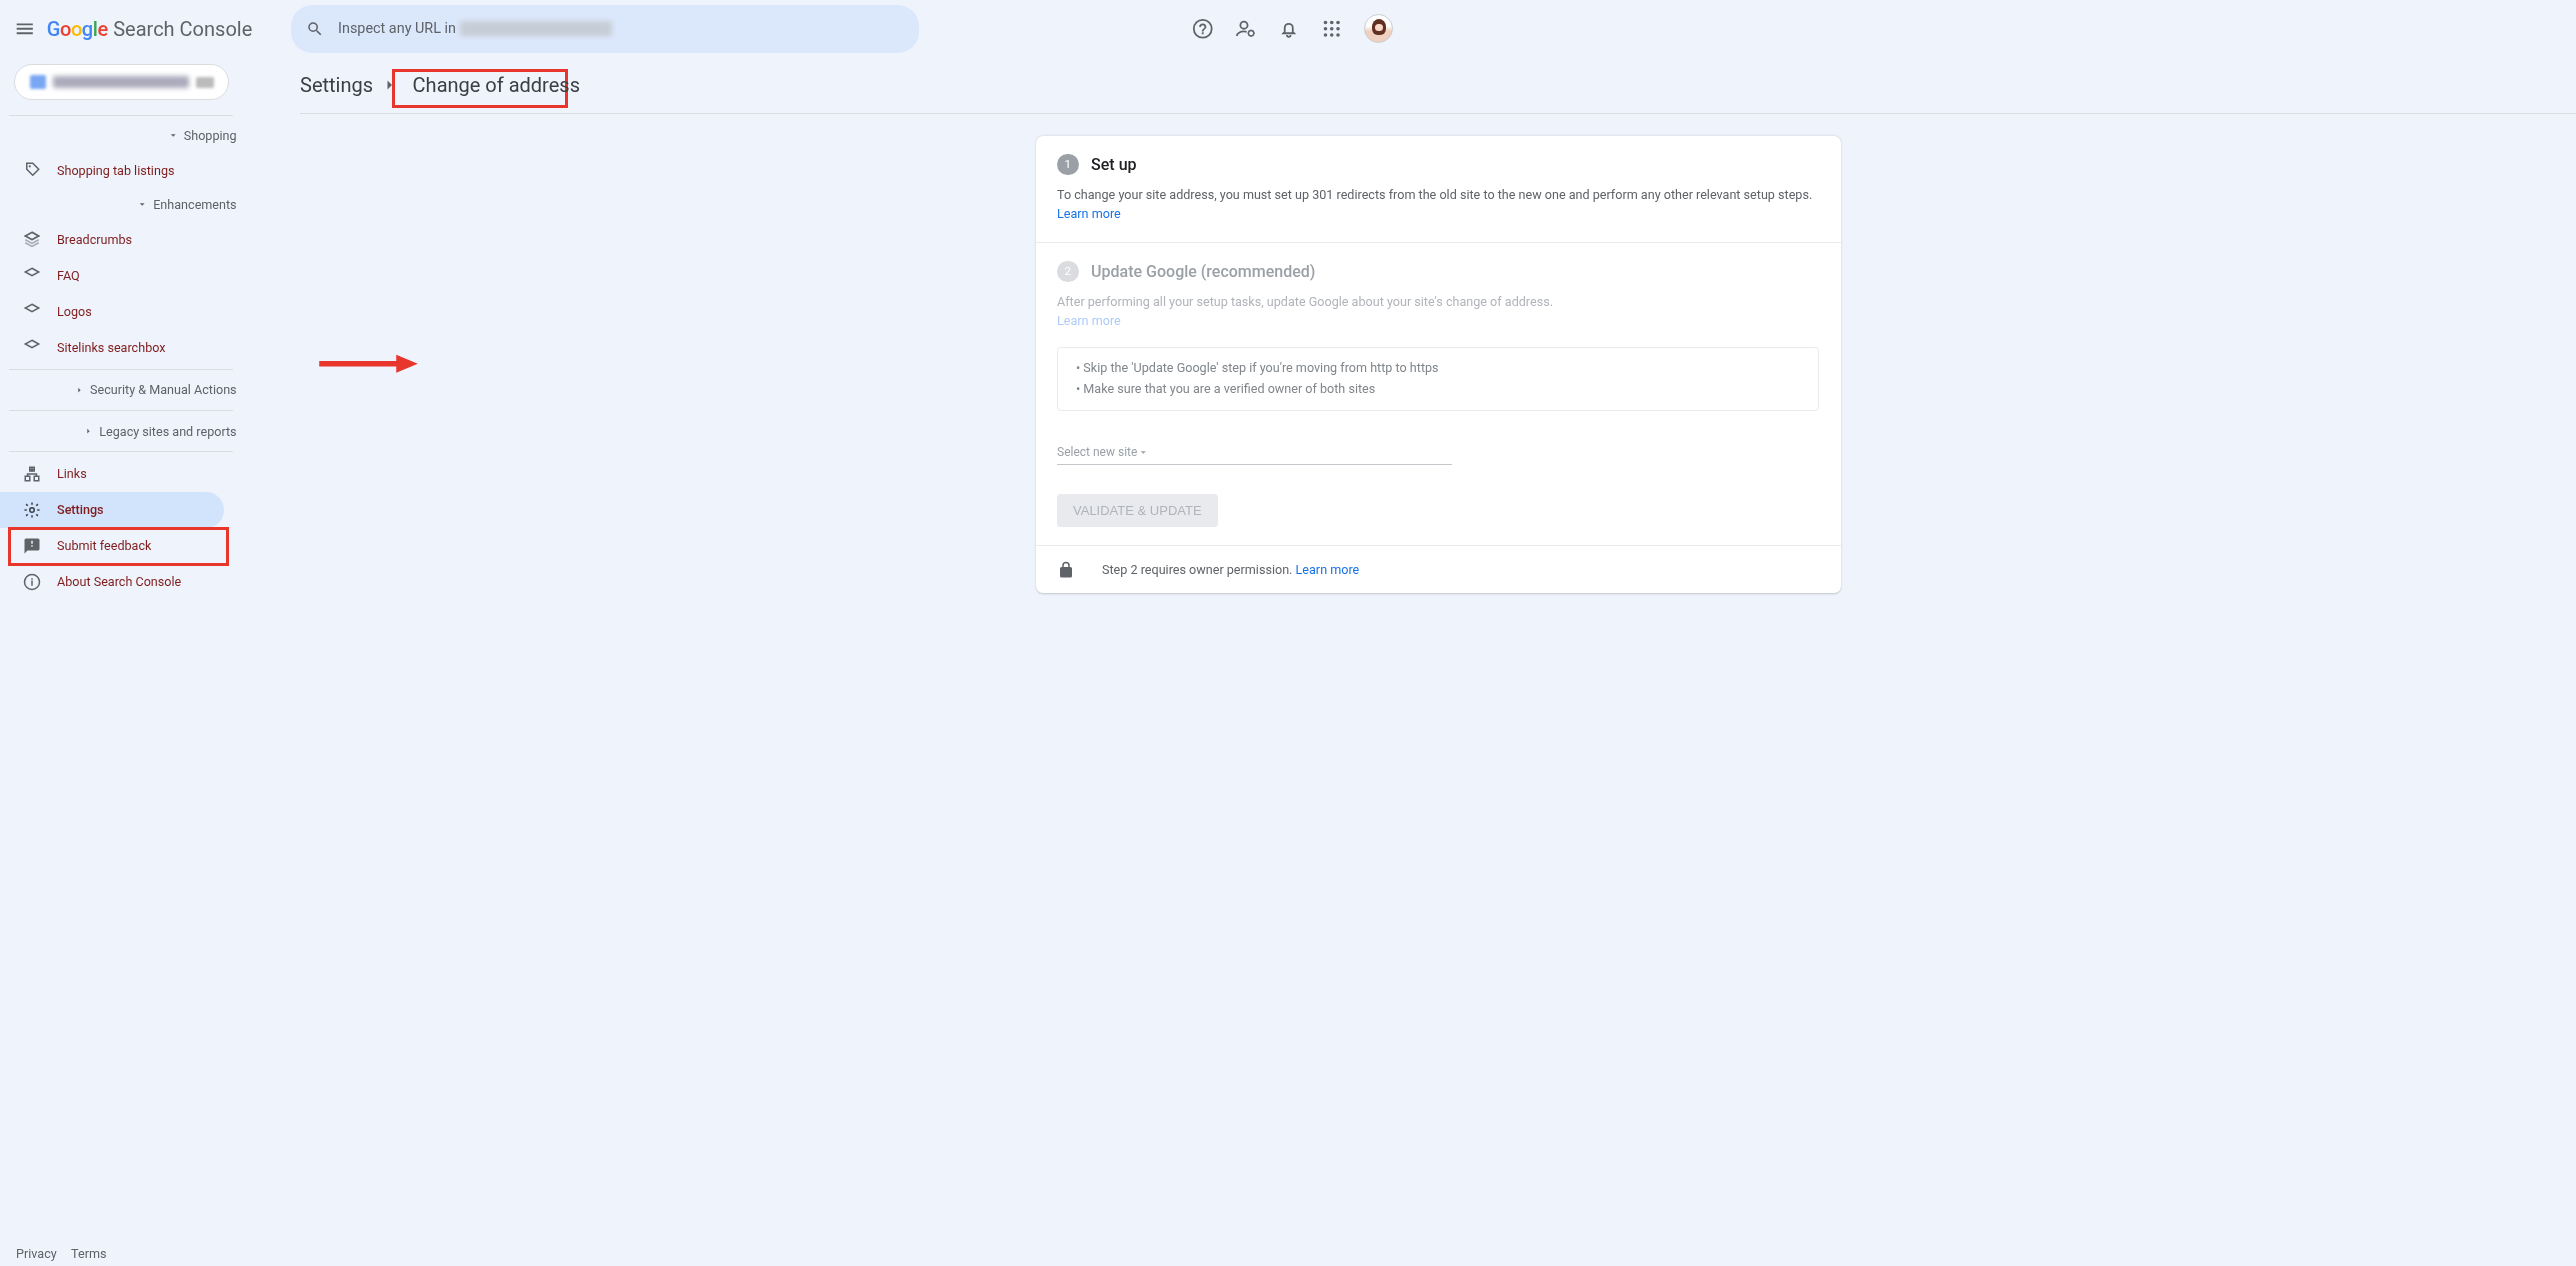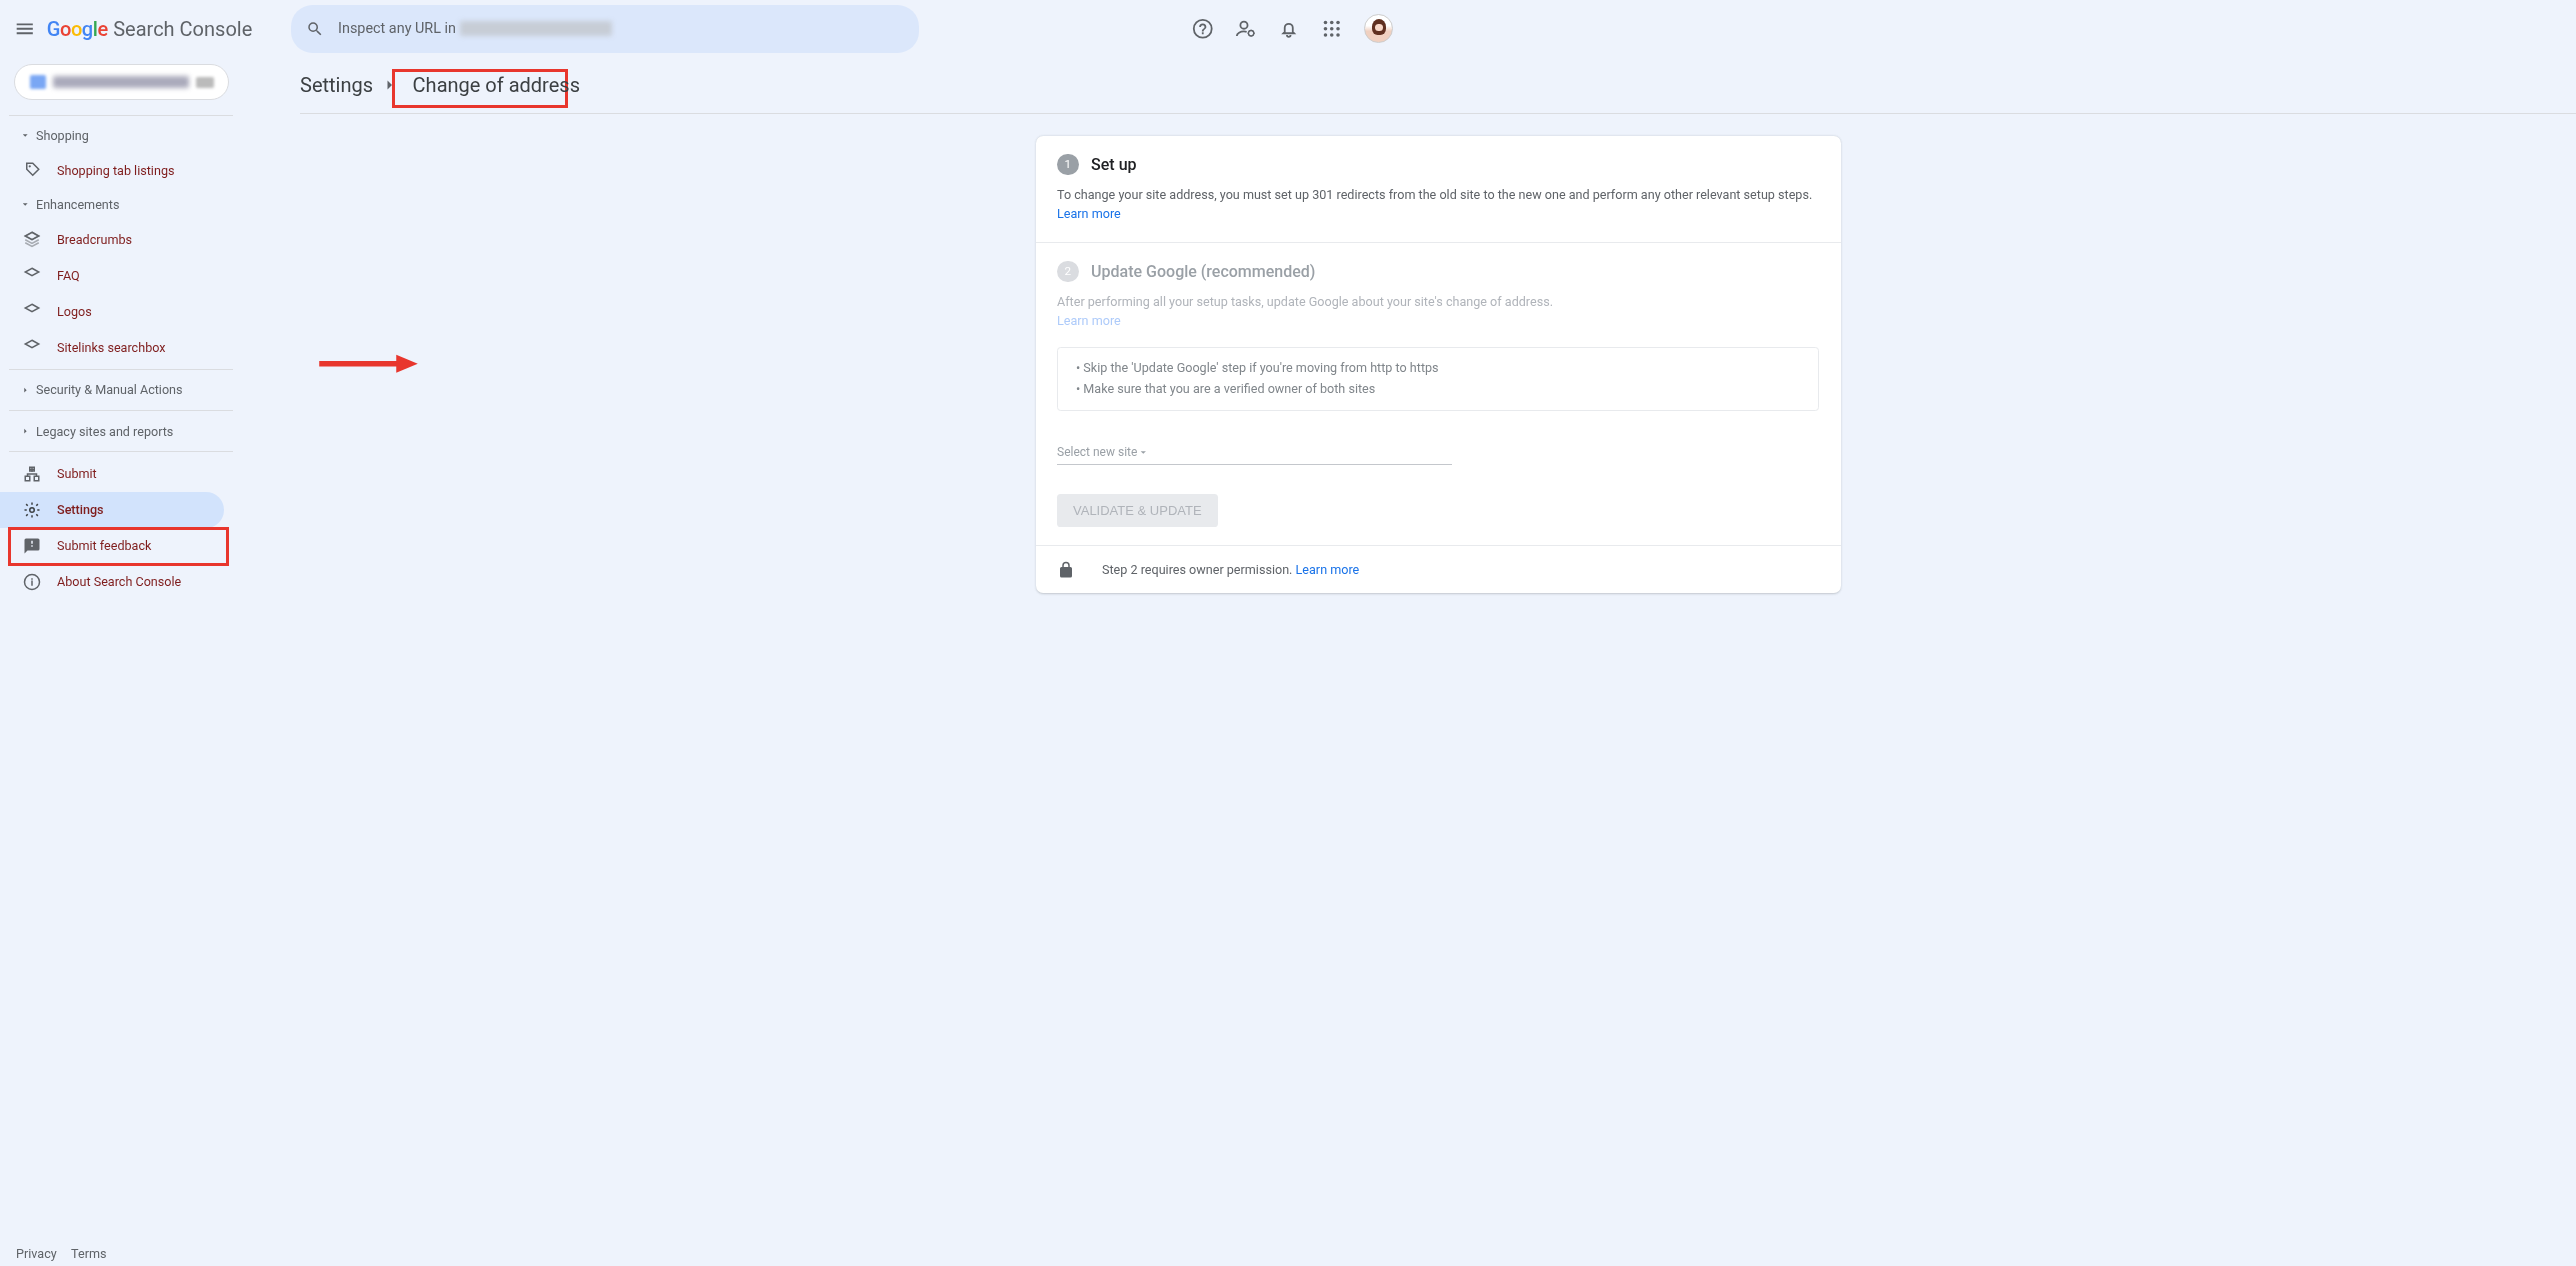--- a/index.html
+++ b/index.html
@@ -68,21 +68,21 @@
     cursor: pointer;
     background: #fff;
   }
   .property-selector .icon-blur { width:16px; height:14.4px; background:#7aa7f4; filter:blur(1.8px); border-radius:1.8px;}
   .property-selector .text-blur { flex:1; height:12.6px; background:#aab; filter:blur(2.7px); border-radius:1.8px;}
   .property-selector .sub-blur { width:18px; height:10.8px; background:#bbb; filter:blur(1.8px); border-radius:1.8px;}
   .divider { border-top:0.9px solid #dadce0; margin: 3.6px 18px 3.6px 9px; }
 
   .section-header {
     display:flex; align-items:center; padding: 9px 14.4px 9px 18px;
-    color:#5f6368; cursor:pointer; font-size:12.6px; gap: 3.6px;
+    color:#5f6368; cursor:pointer; font-size:12.6px; gap: 3.6px; justify-content: flex-end;
   }
   .section-header .chev { transform: scale(0.8); }
   .nav-item {
     display:flex; align-items:center; padding: 0 18px 0 23px; height:36px;
     color:#7f1d1d; cursor:pointer; gap: 16px; font-size:12.6px;
     border-radius: 0 18px 18px 0;
   }
   .nav-item .icon { width:18px; height:18px; display:flex; align-items:center; justify-content:center; color:#5f6368; }
   .nav-item.selected { background:#d2e3fc; font-weight:500; }
   .annotation-box-red { border: 3.6px solid #e8362d; position:absolute; pointer-events:none; }
@@ -287,21 +287,21 @@
   </div>
   <div class="divider"></div>
 
   <div class="nav-item">
     <span class="icon">
         <svg width="18" height="18" viewBox="0 0 24 24">
           <path fill="none" stroke="#5f6368" stroke-width="2" d="M12 3v6M6 15v-3h12v3M9 6h6M3 15h6v6H3zM15 15h6v6h-6z"></path>
           <rect x="9" y="3" width="6" height="5" fill="none" stroke="#5f6368" stroke-width="2"></rect>
         </svg>
       </span>
-    <span>Submit</span>
+    <span>Links</span>
   </div>
   <div class="nav-item selected" style="width:224px">
     <span class="icon">
         <svg width="18" height="18" viewBox="0 0 24 24">
           <circle cx="12" cy="12" r="3" fill="none" stroke="#3c4043" stroke-width="2"></circle>
           <path fill="none" stroke="#3c4043" stroke-width="2" d="M12 2v3M12 19v3M4.2 4.2l2.1 2.1M17.7 17.7l2.1 2.1M2 12h3M19 12h3M4.2 19.8l2.1-2.1M17.7 6.3l2.1-2.1"></path>
         </svg>
       </span>
     <span>Settings</span>
   </div>

